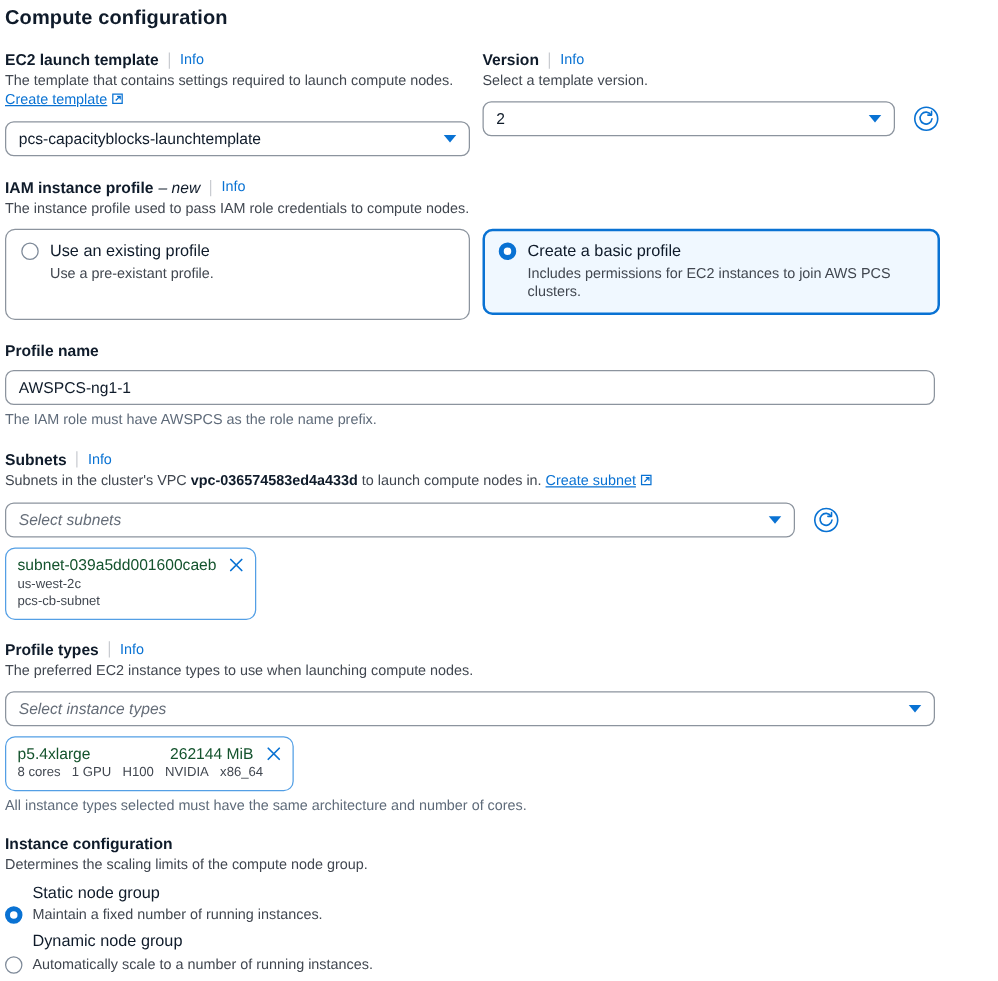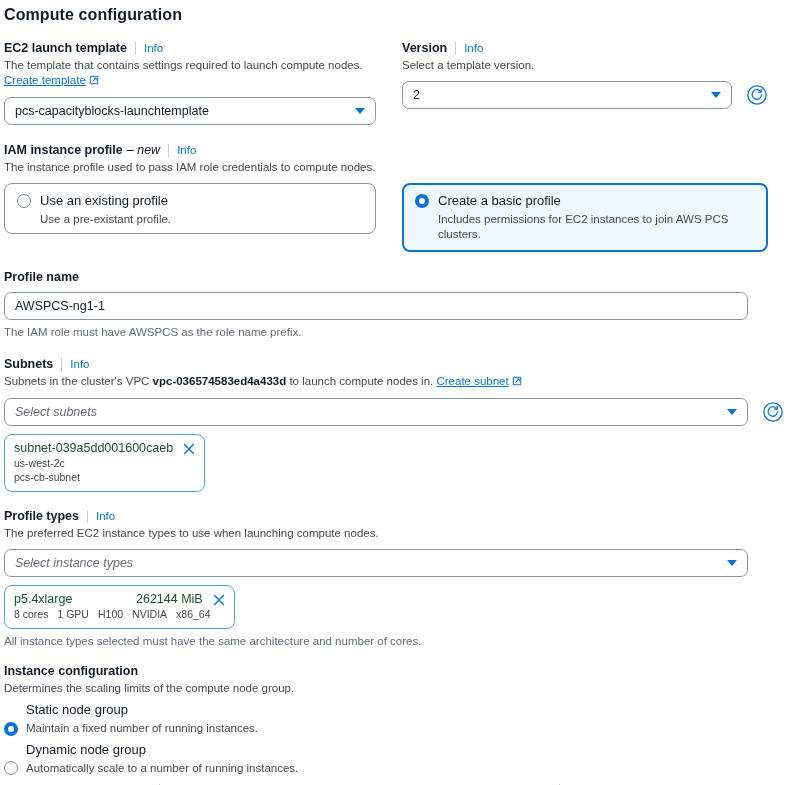--- a/index.html
+++ b/index.html
@@ -73,21 +73,21 @@
     margin-left: 3px;
   }
   .hint {
     font-size: 11.5px;
     color: #5f6b7a;
     line-height: 15px;
     margin-top: 5px;
   }
 
   
-  .row { display: flex; align-items: flex-start; gap: 16px; }
+  .row { display: flex; align-items: flex-start; }
   .col-left { width: 376px; flex: none; padding-left: 4px; }
   .col-right { width: 368px; flex: none; margin-left: 10px; }
   .block { padding-left: 4px; }
 
   
   .select, .input {
     height: 28px;
     border: 1px solid #8c949e;
     border-radius: 7px;
     background: #ffffff;
@@ -107,35 +107,35 @@
     overflow: hidden; white-space: nowrap; text-overflow: ellipsis;
   }
   .caret {
     width: 0; height: 0; flex: none;
     border-left: 5px solid transparent;
     border-right: 5px solid transparent;
     border-top: 6px solid #0972d3;
     margin-left: 8px;
   }
   .with-refresh { display: flex; align-items: center; gap: 0; }
-  .with-refresh .select { width: 744px; }
+  .with-refresh .select { width: 632px; }
   .refresh-btn {
     width: 26px; height: 26px; flex: none;
     margin-left: 12px;
     border-radius: 50%;
     display: flex; align-items: center; justify-content: center;
     cursor: pointer;
     background: transparent;
   }
 
   
   .radio-card {
     border: 1px solid #8c949e;
     border-radius: 8px;
-    padding: 9px 12px 6px 12px;
+    padding: 9px 12px 28px 12px;
     background: #ffffff;
     display: flex;
     align-items: flex-start;
     cursor: pointer;
     min-height: 49px;
   }
   .radio-card.selected {
     border: 2px solid #0972d3;
     background: #f0f8ff;
     padding: 8px 11px 9px 11px;

